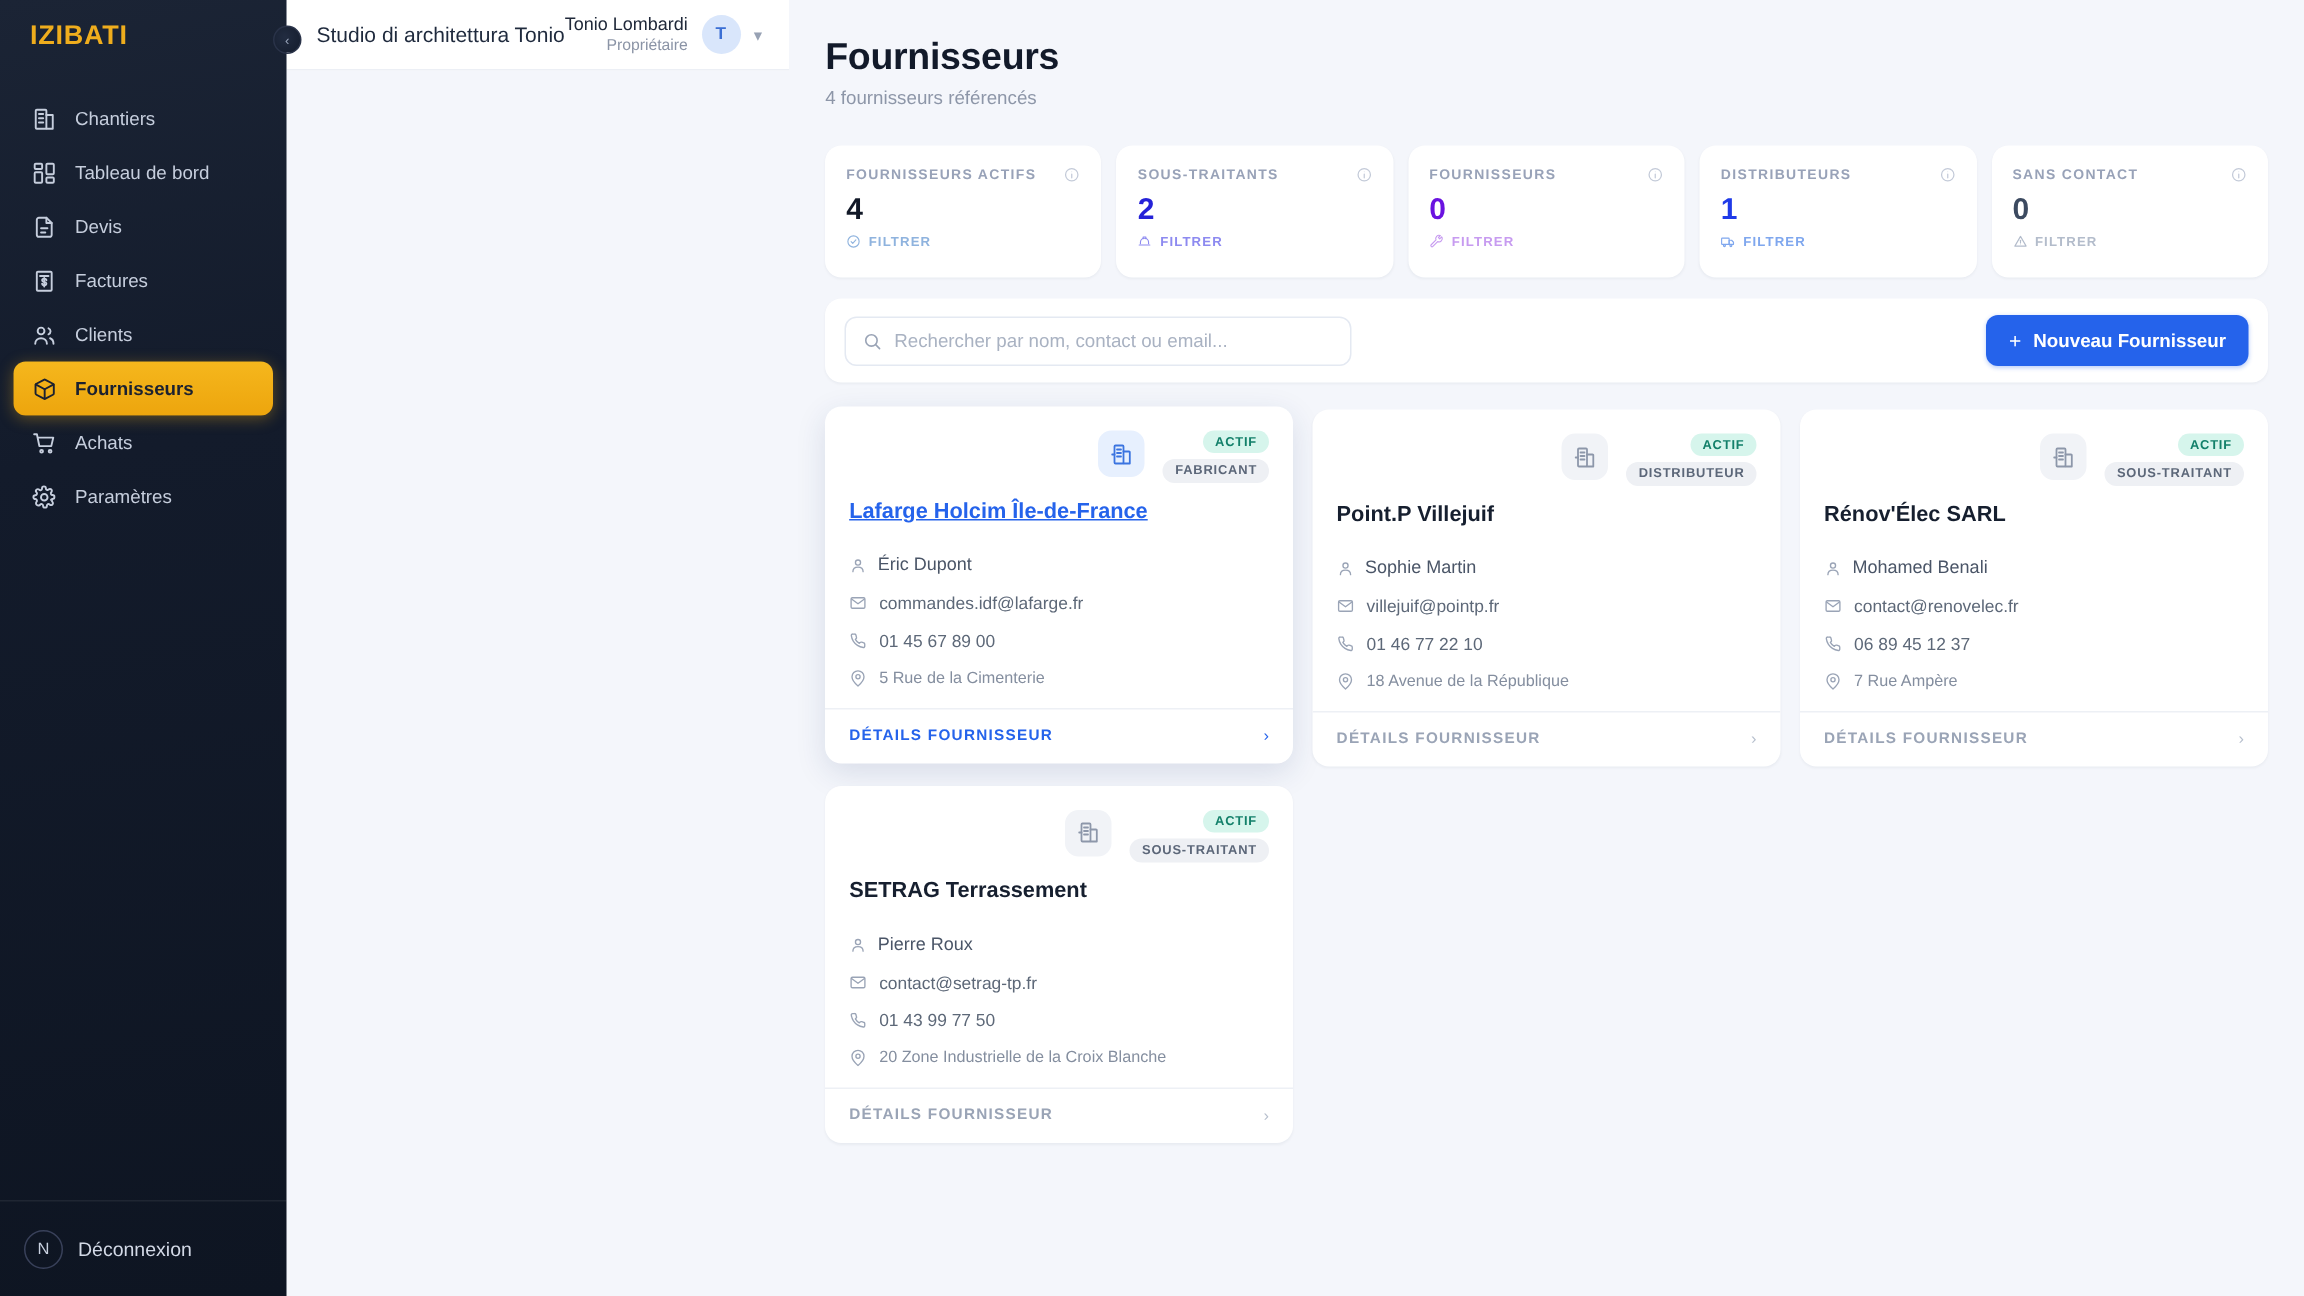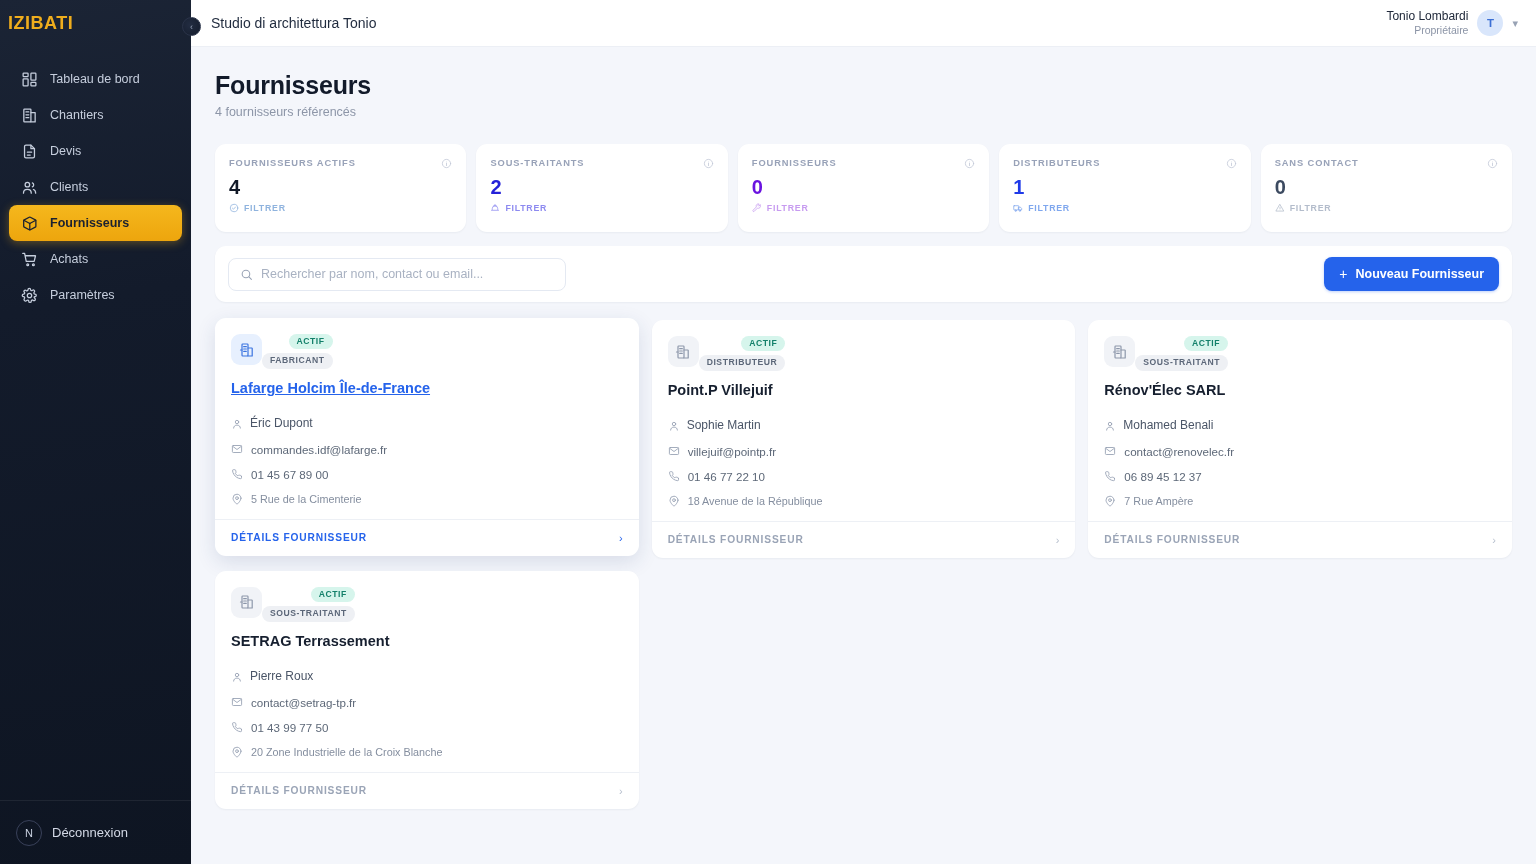--- a/index.html
+++ b/index.html
@@ -13,21 +13,21 @@
 
   
   .sidebar {
     width: 191px; height: 864px; flex: 0 0 191px;
     background: linear-gradient(170deg, #1b2435 0%, #131b2b 35%, #0e1522 100%);
     display: flex; flex-direction: column;
     position: relative; z-index: 5;
   }
   .brand {
     height: 47px; display: flex; align-items: center;
-    padding: 0 8px;
+    padding: 0 20px;
   }
   .brand-text {
     font-size: 18px; font-weight: bold; letter-spacing: 0.5px;
     color: #efad1d;
   }
   .nav { margin-top: 14px; flex: 1; }
   .nav-item {
     display: flex; align-items: center; gap: 12px;
     height: 36px; margin: 0 9px 0 9px;
     padding: 0 12px; border-radius: 8px;
@@ -63,21 +63,21 @@
     width: 19px; height: 19px; border-radius: 50%;
     background: #16203200; background: #17203200;
     background-color: #15203200;
     background: radial-gradient(circle at 40% 40%, #222c41 0%, #141c2c 100%);
     border: 1px solid #2a3349;
     display: flex; align-items: center; justify-content: center;
     color: #9aa5ba; font-size: 9px; z-index: 20; cursor: pointer;
   }
 
   
-  .main { flex: 1; height: 864px; display: flex; flex-direction: column; background: #f4f6fb; position: relative; }
+  .main { flex: 1; height: 864px; display: flex; flex-direction: row; background: #f4f6fb; position: relative; }
 
   .topbar {
     height: 47px; background: #ffffff;
     display: flex; align-items: center; justify-content: space-between;
     padding: 0 18px 0 20px;
     border-bottom: 1px solid #eceff5;
   }
   .topbar-title { font-size: 14px; color: #1f2a3d; }
   .topbar-right { display: flex; align-items: center; gap: 9px; }
   .user-meta { text-align: right; line-height: 1.25; }
@@ -151,21 +151,21 @@
     background: #ffffff; border-radius: 11px;
     box-shadow: 0 1px 2px rgba(22,34,60,0.05);
     overflow: hidden; position: relative;
     display: flex; flex-direction: column;
   }
   .card.hover {
     box-shadow: 0 6px 20px rgba(30,55,110,0.13);
     transform: translateY(-2px);
   }
   .card-body { padding: 16px 16px 14px 16px; position: relative; }
-  .card-top { display: flex; justify-content: flex-start; align-items: flex-start; }
+  .card-top { display: flex; justify-content: flex-end; align-items: flex-start; gap: 12px; }
   .card-icon {
     width: 31px; height: 31px; border-radius: 9px;
     background: #f1f3f7; display: flex; align-items: center; justify-content: center;
     color: #8d97aa;
   }
   .card.hover .card-icon { background: #e7f0fe; color: #3b74e0; }
   .card-icon svg { width: 16px; height: 16px; display: block; }
   .badges { display: flex; flex-direction: column; align-items: flex-end; gap: 4px; }
   .badge {
     font-size: 8.6px; font-weight: bold; letter-spacing: 0.55px;
@@ -199,50 +199,61 @@
 <div class="app">
 
   <aside class="sidebar">
     <div class="brand">
       <span class="brand-text">IZIBATI</span>
     </div>
     <nav class="nav nav-list" id="nav-list">
         <div class="nav-item">
           <span class="nav-icon">
             <svg viewBox="0 0 24 24" fill="none" stroke="currentColor" stroke-width="1.8" stroke-linecap="round" stroke-linejoin="round">
-              <rect x="3" y="3" width="7" height="5" rx="1"></rect>
-              <rect x="3" y="11" width="7" height="10" rx="1"></rect>
-              <rect x="14" y="3" width="7" height="10" rx="1"></rect>
-              <rect x="14" y="16" width="7" height="5" rx="1"></rect>
-            </svg>
-          </span>
-          <span>Tableau de bord</span>
-        </div>
-        <div class="nav-item">
-          <span class="nav-icon">
-            <svg viewBox="0 0 24 24" fill="none" stroke="currentColor" stroke-width="1.8" stroke-linecap="round" stroke-linejoin="round">
               <rect x="4" y="3" width="10" height="18" rx="1"></rect>
               <path d="M14 8h6v13h-6"></path>
               <line x1="7" y1="7" x2="11" y2="7"></line>
               <line x1="7" y1="11" x2="11" y2="11"></line>
               <line x1="7" y1="15" x2="11" y2="15"></line>
             </svg>
           </span>
           <span>Chantiers</span>
+        </div>
+        <div class="nav-item">
+          <span class="nav-icon">
+            <svg viewBox="0 0 24 24" fill="none" stroke="currentColor" stroke-width="1.8" stroke-linecap="round" stroke-linejoin="round">
+              <rect x="3" y="3" width="7" height="5" rx="1"></rect>
+              <rect x="3" y="11" width="7" height="10" rx="1"></rect>
+              <rect x="14" y="3" width="7" height="10" rx="1"></rect>
+              <rect x="14" y="16" width="7" height="5" rx="1"></rect>
+            </svg>
+          </span>
+          <span>Tableau de bord</span>
         </div>
         <div class="nav-item">
           <span class="nav-icon">
             <svg viewBox="0 0 24 24" fill="none" stroke="currentColor" stroke-width="1.8" stroke-linecap="round" stroke-linejoin="round">
               <path d="M14 3H7a2 2 0 0 0-2 2v14a2 2 0 0 0 2 2h10a2 2 0 0 0 2-2V8z"></path>
               <path d="M14 3v5h5"></path>
               <line x1="9" y1="13" x2="15" y2="13"></line>
               <line x1="9" y1="17" x2="13" y2="17"></line>
             </svg>
           </span>
           <span>Devis</span>
+        </div>
+        <div class="nav-item">
+          <span class="nav-icon">
+            <svg viewBox="0 0 24 24" fill="none" stroke="currentColor" stroke-width="1.8" stroke-linecap="round" stroke-linejoin="round">
+              <rect x="5" y="3" width="14" height="18" rx="1"></rect>
+              <line x1="8" y1="7" x2="16" y2="7"></line>
+              <line x1="12" y1="9" x2="12" y2="17"></line>
+              <path d="M14 11c0-.9-.9-1.5-2-1.5s-2 .6-2 1.5.9 1.4 2 1.6 2 .7 2 1.6-.9 1.5-2 1.5-2-.6-2-1.5"></path>
+            </svg>
+          </span>
+          <span>Factures</span>
         </div>
         <div class="nav-item">
           <span class="nav-icon">
             <svg viewBox="0 0 24 24" fill="none" stroke="currentColor" stroke-width="1.8" stroke-linecap="round" stroke-linejoin="round">
               <circle cx="9" cy="8" r="3.2"></circle>
               <path d="M3.5 20c0-3.1 2.5-5.2 5.5-5.2s5.5 2.1 5.5 5.2"></path>
               <path d="M16 5.5a3 3 0 0 1 0 5.6"></path>
               <path d="M17.5 14.8c2 .7 3.2 2.5 3.2 5.2"></path>
             </svg>
           </span>

